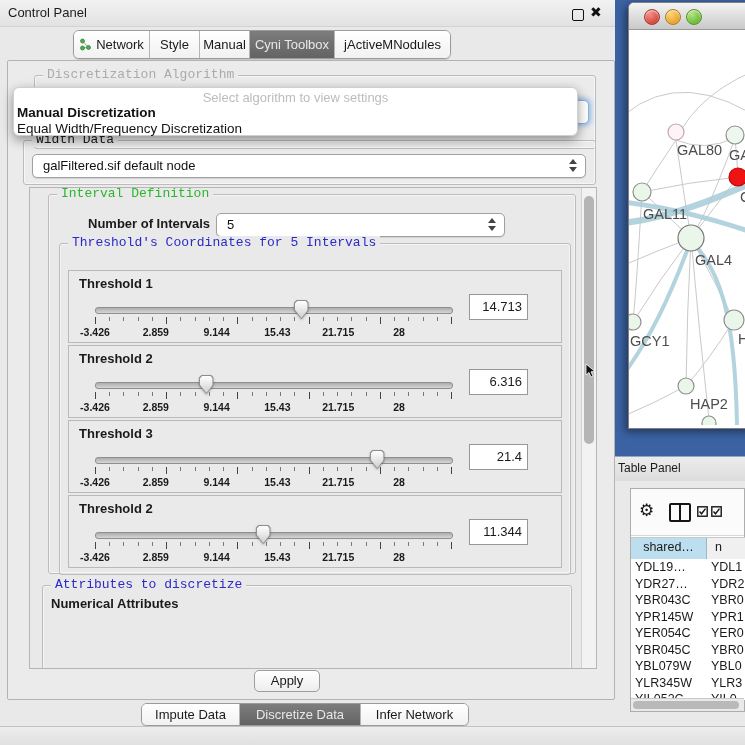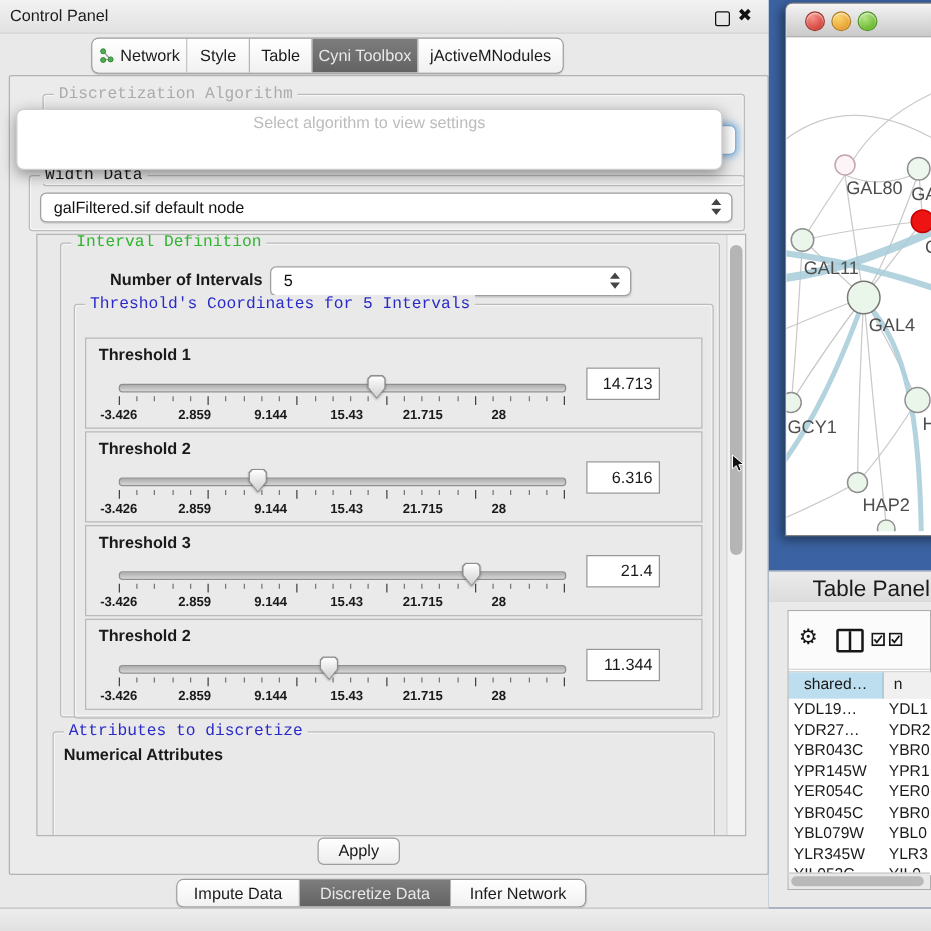--- a/index.html
+++ b/index.html
@@ -80,21 +80,21 @@
               box-shadow:-3px 3px 9px rgba(0,0,0,.45);background:#fff;overflow:hidden;}
   #net-titlebar{position:absolute;left:0;top:0;width:100%;height:26px;background:linear-gradient(#f4f4f4,#c9c9c9);border-bottom:1px solid #9a9a9a;}
   .light{position:absolute;top:6px;width:14px;height:14px;border-radius:50%;box-shadow:inset 0 1px 2px rgba(255,255,255,.8);}
   #light-red{left:15px;background:radial-gradient(circle at 35% 30%,#f58f88,#d6473e 70%);border:1px solid #9e3a32;}
   #light-yellow{left:36px;background:radial-gradient(circle at 35% 30%,#fbd56d,#e8a233 70%);border:1px solid #b07d1f;}
   #light-green{left:57px;background:radial-gradient(circle at 35% 30%,#b5e387,#6cbb33 70%);border:1px solid #549427;}
   #net-canvas{position:absolute;left:0;top:27px;width:135px;height:395px;background:#fff;}
   
   #tp-bar{left:0;top:456px;width:130px;height:24px;background:linear-gradient(#ececec,#dcdcdc);
           border-top:1px solid #97a6bd;border-bottom:1px solid #bdbdbd;}
-  #tp-title{left:35px;top:4px;font-size:18px;color:#1a1a1a;}
+  #tp-title{left:3px;top:4px;font-size:12px;color:#1a1a1a;}
   #tp-body{left:0;top:481px;width:130px;height:245px;background:#e9e9e9;}
   #tp-container{left:15px;top:7px;width:115px;height:224px;background:#fff;border:1px solid #adadad;box-sizing:border-box;}
   #tp-toolbar{position:absolute;left:0;top:0;width:100%;height:46px;background:#fbfbfb;border-bottom:1px solid #d8d8d8;}
   #gear-icon{position:absolute;left:8px;top:11px;font-size:17px;color:#151515;}
   #col-icon{position:absolute;left:38px;top:14px;width:18px;height:15px;border:2px solid #151515;border-radius:2px;}
   #col-icon div{position:absolute;left:8px;top:0;width:2px;height:15px;background:#151515;}
   .chk-icon{position:absolute;top:17px;width:11px;height:11px;}
   #tp-header{position:absolute;left:0;top:48px;width:200px;height:21px;display:flex;border-top:1px solid #c9c9c9;border-bottom:1px solid #a9a9a9;}
   .hcell{box-sizing:border-box;font-size:12.5px;line-height:19px;padding-left:8px;}
   .hcell.c1{width:76px;background:#bcdeee;border-right:1px solid #9cb6c4;text-align:center;padding-left:0;}
@@ -128,39 +128,43 @@
           <circle cx="3.5" cy="3" r="2" fill="#4caf50" stroke="#2e7d32" stroke-width="0.7"></circle>
           <circle cx="3.5" cy="10" r="2" fill="#4caf50" stroke="#2e7d32" stroke-width="0.7"></circle>
           <circle cx="9.5" cy="9.5" r="2" fill="#4caf50" stroke="#2e7d32" stroke-width="0.7"></circle>
         </svg>
         <span>Network</span>
       </div>
       <div class="seg" style="width: 49px;">
         <span>Style</span>
       </div>
       <div class="seg" style="width: 49px;">
-        <span>Table</span>
+        <span>Manual</span>
       </div>
       <div class="seg selected" style="width: 84px;">
         <span>Cyni Toolbox</span>
       </div>
       <div class="seg" style="width: 115px;">
         <span>jActiveMNodules</span>
       </div>
     </div>
 
   <div id="main-panel" class="abs">
 
     <div id="algo-group" class="groupbox">
       <div class="group-label">Discretization Algorithm</div>
     </div>
     <div id="algo-combo" class="abs"></div>
 
     <div id="algo-popup" class="abs">
       <div id="popup-hint">Select algorithm to view settings</div>
+      <div id="popup-options">
+          <div class="popup-opt" style="font-weight: bold;">Manual Discretization</div>
+          <div class="popup-opt">Equal Width/Frequency Discretization</div>
+        </div>
     </div>
 
     <div id="tabledata-group" class="groupbox">
       <div class="group-label">Width Data</div>
       <div class="combo" style="left:8px;top:13px;width:552px;height:22px;">
         <div class="cv">galFiltered.sif default node</div>
         <div class="stepper">
             <div class="up"></div>
             <div class="dn"></div>
           </div>

